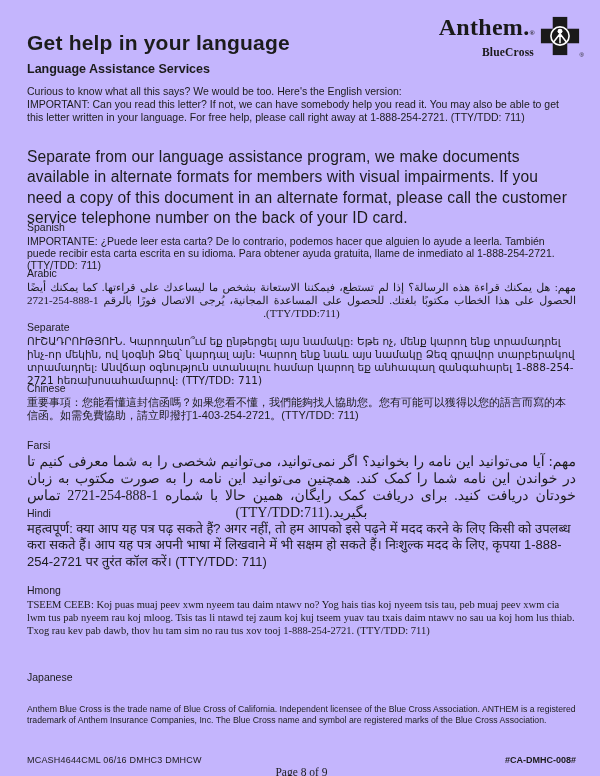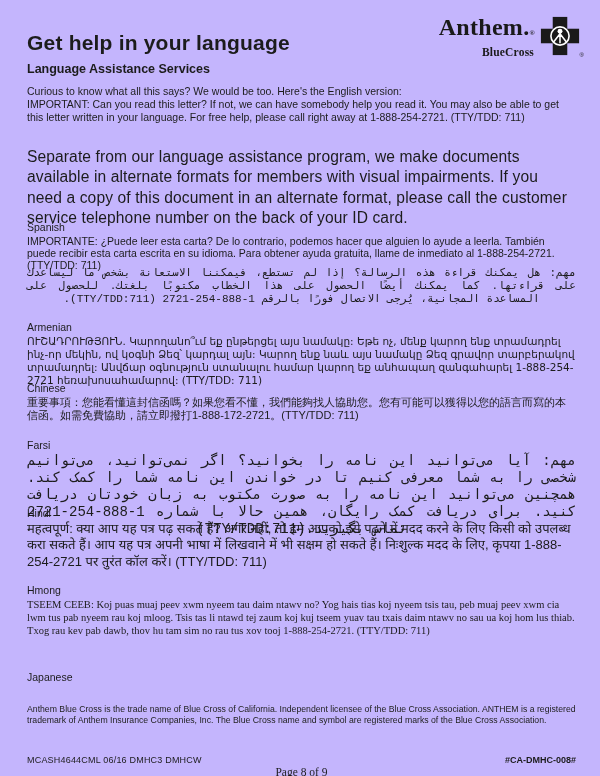--- a/index.html
+++ b/index.html
@@ -38,21 +38,21 @@
 
   .sec-spanish  { height:46px; }
   .sec-arabic   { height:54px; }
   .sec-armenian { height:61px; }
   .sec-chinese  { height:57px; }
   .sec-farsi    { height:68px; }
   .sec-hindi    { height:77px; }
   .sec-hmong    { height:87px; }
   .sec-japanese { height:20px; }
 
-  .rtl-text { direction:rtl; text-align:justify; text-align-last:center; font-family:Liberation Mono, monospace; }
+  .rtl-text { direction:rtl; text-align:justify; text-align-last:center; font-family:Liberation Serif, serif; }
   .sec-arabic .lang-text { font-size:11px; line-height:13px; }
   .sec-armenian .lang-text { font-family:"DejaVu Sans",sans-serif; line-height:13px; }
   .sec-chinese .lang-text { font-size:11px; line-height:13px; }
   .sec-farsi .lang-text { font-size:14px; line-height:17px; }
   .sec-hindi .lang-text { font-size:13px; line-height:16.5px; }
   .sec-hmong .lang-text { font-family:"Liberation Serif","DejaVu Serif",serif; line-height:13.4px; }
 
   
   .footer { position:absolute; top:704px; left:27px; right:24px; }
   .footer-disclaimer { font-size:8.7px; line-height:11.3px; color:#222; }
@@ -96,31 +96,32 @@
   <div class="notice">Separate from our language assistance program, we make documents available in alternate formats for members with visual impairments. If you need a copy of this document in an alternate format, please call the customer service telephone number on the back of your ID card.</div>
 
   <div class="sections">
 
     <div class="lang-section sec-spanish">
       <div class="lang-label">Spanish</div>
       <div class="lang-text">IMPORTANTE: ¿Puede leer esta carta? De lo contrario, podemos hacer que alguien lo ayude a leerla. También puede recibir esta carta escrita en su idioma. Para obtener ayuda gratuita, llame de inmediato al 1-888-254-2721. (TTY/TDD: 711)</div>
     </div>
 
     <div class="lang-section sec-arabic">
+      <div class="lang-label">Arabic</div>
       <div class="lang-text rtl-text" dir="rtl">مهم: هل يمكنك قراءة هذه الرسالة؟ إذا لم تستطع، فيمكننا الاستعانة بشخص ما ليساعدك على قراءتها. كما يمكنك أيضًا الحصول على هذا الخطاب مكتوبًا بلغتك. للحصول على المساعدة المجانية، يُرجى الاتصال فورًا بالرقم 1-888-254-2721 (TTY/TDD:711).</div>
     </div>
 
     <div class="lang-section sec-armenian">
-      <div class="lang-label">Armenian</div>
+      <div class="lang-label">Separate</div>
       <div class="lang-text">ՈՒՇԱԴՐՈՒԹՅՈՒՆ. Կարողանո՞ւմ եք ընթերցել այս նամակը: Եթե ոչ, մենք կարող ենք տրամադրել ինչ-որ մեկին, ով կօգնի Ձեզ՝ կարդալ այն: Կարող ենք նաև այս նամակը Ձեզ գրավոր տարբերակով տրամադրել: Անվճար օգնություն ստանալու համար կարող եք անհապաղ զանգահարել 1-888-254-2721 հեռախոսահամարով: (TTY/TDD: 711)</div>
     </div>
 
     <div class="lang-section sec-chinese">
       <div class="lang-label">Chinese</div>
-      <div class="lang-text">重要事項：您能看懂這封信函嗎？如果您看不懂，我們能夠找人協助您。您有可能可以獲得以您的語言而寫的本信函。如需免費協助，請立即撥打1-888-172-2721。(TTY/TDD: 711)</div>
+      <div class="lang-text">重要事項：您能看懂這封信函嗎？如果您看不懂，我們能夠找人協助您。您有可能可以獲得以您的語言而寫的本信函。如需免費協助，請立即撥打1-403-254-2721。(TTY/TDD: 711)</div>
     </div>
 
     <div class="lang-section sec-farsi">
       <div class="lang-label">Farsi</div>
       <div class="lang-text rtl-text" dir="rtl">مهم: آیا می‌توانید این نامه را بخوانید؟ اگر نمی‌توانید، می‌توانیم شخصی را به شما معرفی کنیم تا در خواندن این نامه شما را کمک کند. همچنین می‌توانید این نامه را به صورت مکتوب به زبان خودتان دریافت کنید. برای دریافت کمک رایگان، همین حالا با شماره 1-888-254-2721 تماس بگیرید.(TTY/TDD:711)</div>
     </div>
 
     <div class="lang-section sec-hindi">
       <div class="lang-label">Hindi</div>
       <div class="lang-text">महत्वपूर्ण: क्या आप यह पत्र पढ़ सकते हैं? अगर नहीं, तो हम आपको इसे पढ़ने में मदद करने के लिए किसी को उपलब्ध करा सकते हैं। आप यह पत्र अपनी भाषा में लिखवाने में भी सक्षम हो सकते हैं। निःशुल्क मदद के लिए, कृपया 1-888-254-2721 पर तुरंत कॉल करें। (TTY/TDD: 711)</div>

